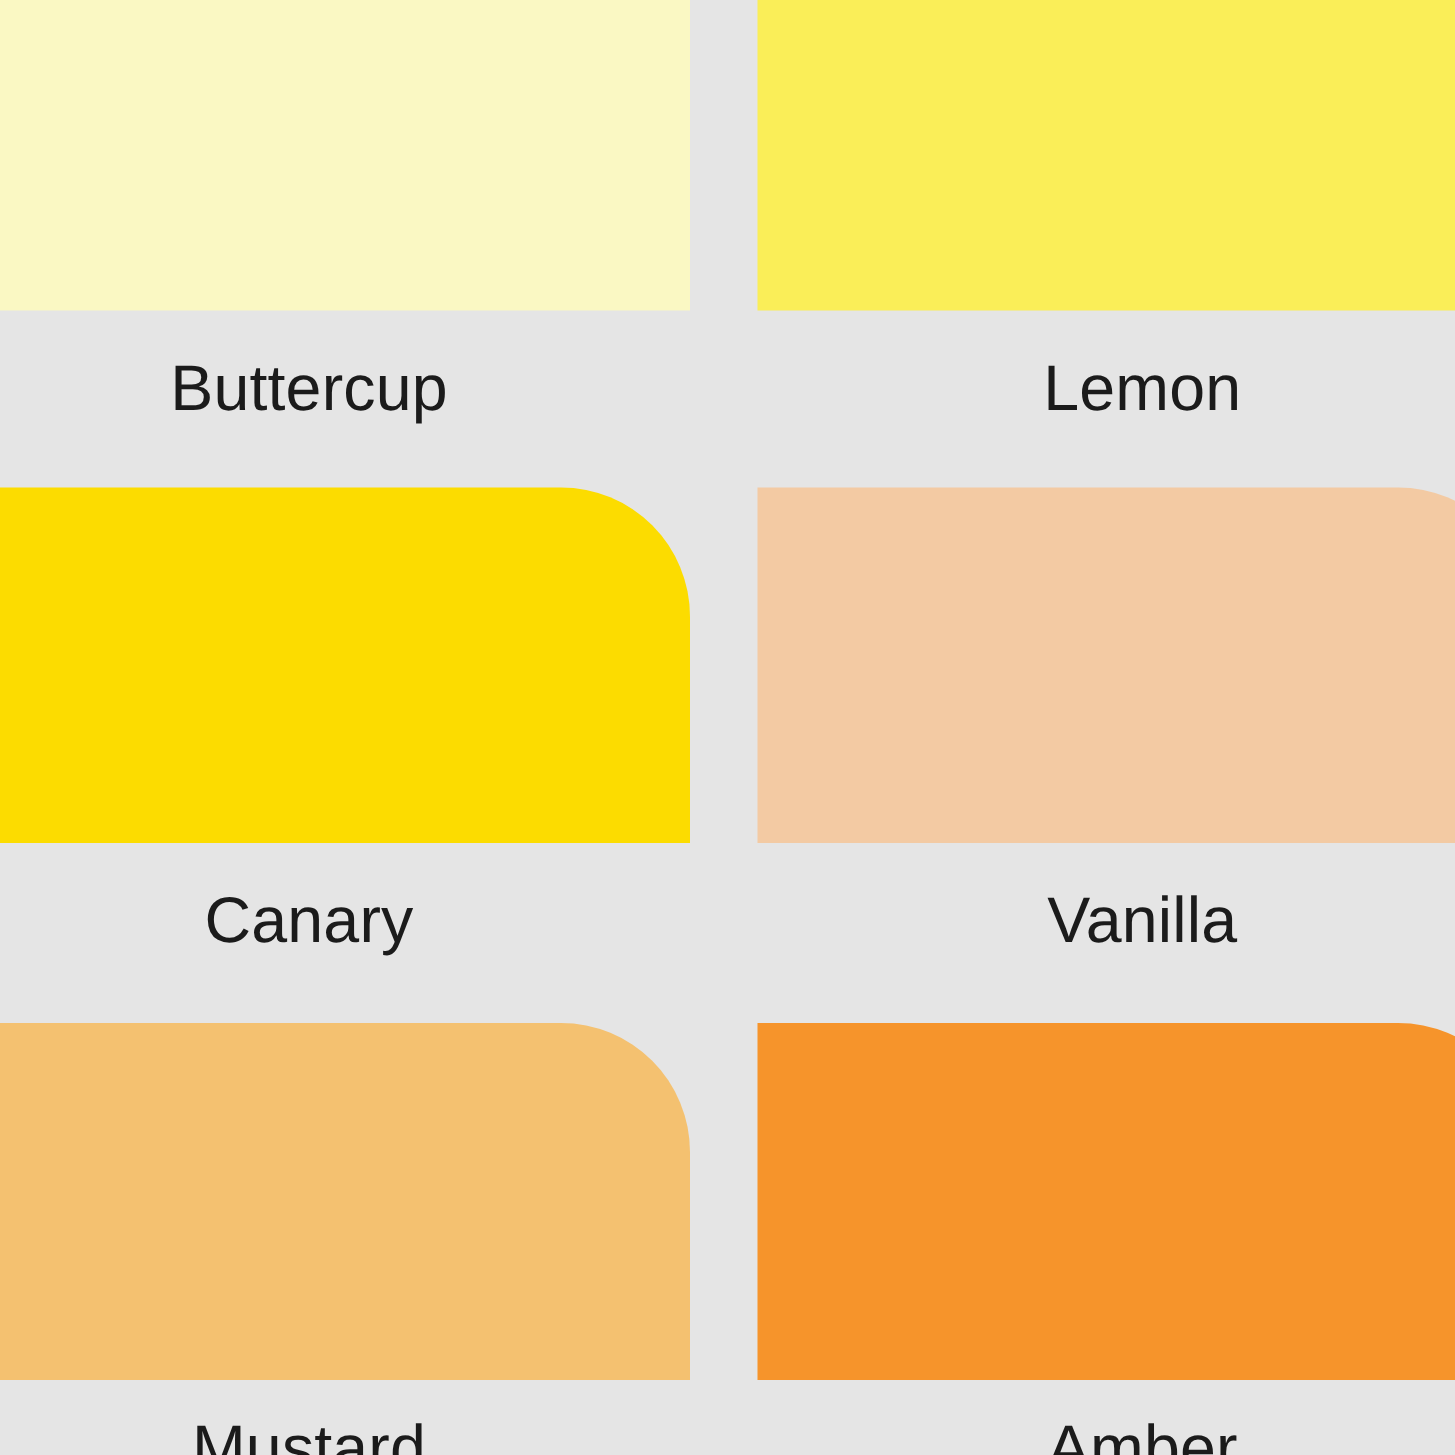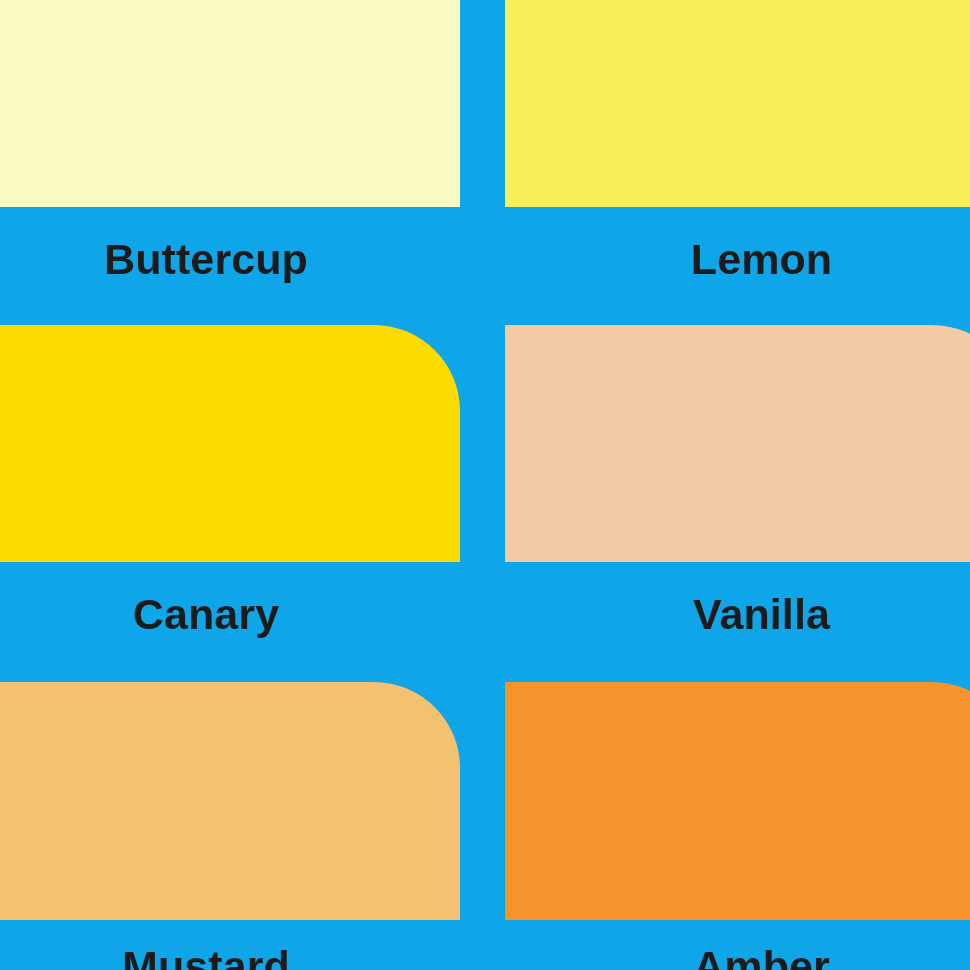--- a/index.html
+++ b/index.html
@@ -65,21 +65,21 @@
   .label-left  { left: -48px; width: 508px; }
   .label-right { left: 505px; width: 513px; }
 
   .label-row-1 { top: 238px; }
   .label-row-2 { top: 593px; }
   .label-row-3 { top: 945px; }
 </style>
 </head>
 <body>
 
-<div id="palette-page" style="background-color: #0ea5e9; font-weight: bold;">
+<div id="palette-page" style="background-color: #e5e5e5;">
 
   <div class="swatch-grid">
 
     <div class="swatch-cell col-left row-1">
       <div class="swatch-chip" style="background-color: rgb(250, 248, 195);"></div>
     </div>
 
     <div class="swatch-cell col-right row-1">
       <div class="swatch-chip" style="background-color: rgb(250, 238, 88);"></div>
     </div>

